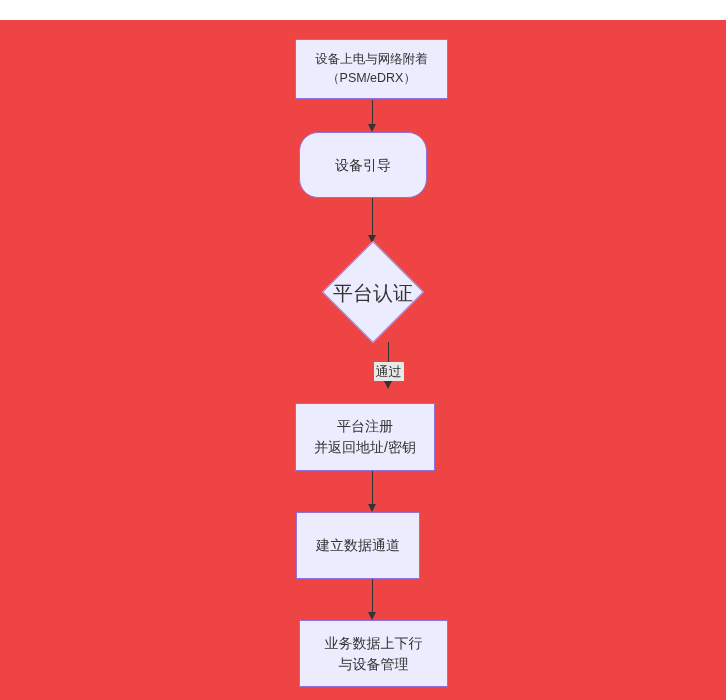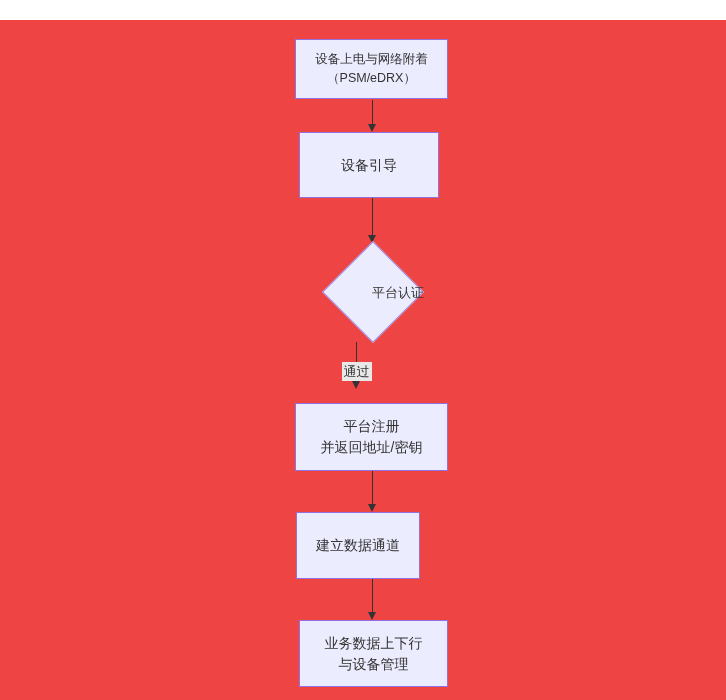--- a/index.html
+++ b/index.html
@@ -41,24 +41,24 @@
     width: 72px;
     height: 72px;
     background: #ECECFF;
     border: 1px solid #9f82dd;
     transform: rotate(45deg);
   }
   .diamond-label {
     position: absolute;
     display: flex;
     align-items: center;
-    justify-content: flex-end;
+    justify-content: center;
     text-align: center;
     color: #333333;
-    font-size: 13px;
+    font-size: 20px;
     line-height: 1.5;
   }
 
   
   .edge {
     position: absolute;
     width: 9px;
   }
   .edge .edge-line {
     position: absolute;
@@ -98,41 +98,41 @@
   <div class="flow-node small-text" style="left:295px; top:19px; width:153px; height:60px;">
     <span class="line">设备上电与网络附着</span>
     <span class="line">（PSM/eDRX）</span>
   </div>
 
   <div class="edge" style="left:368px; top:80px; height:32px;">
     <div class="edge-line"></div>
     <div class="arrowhead"></div>
   </div>
 
-  <div class="flow-node" style="left:299px; top:112px; width:140px; height:66px;">
+  <div class="flow-node" style="left:299px; top:112px; width:128px; height:66px;border-radius:19px;">
     <span class="line">设备引导</span>
   </div>
 
   <div class="edge" style="left:368px; top:178px; height:45px;">
     <div class="edge-line"></div>
     <div class="arrowhead"></div>
   </div>
 
   <div class="diamond-shape" style="left:337px; top:236px;"></div>
   <div class="diamond-label" style="left:322px; top:223px; width:102px; height:99px;">
     <span>平台认证</span>
   </div>
 
-  <div class="edge" style="left:352px; top:322px; height:47px;text-decoration:underline;">
+  <div class="edge" style="left:384px; top:322px; height:47px;text-decoration:underline;">
     <div class="edge-line"></div>
     <div class="edge-label" style="top:20px;">通过</div>
     <div class="arrowhead"></div>
   </div>
 
-  <div class="flow-node" style="left:295px; top:383px; width:153px; height:68px;">
+  <div class="flow-node" style="left:295px; top:383px; width:140px; height:68px;">
     <span class="line">平台注册</span>
     <span class="line">并返回地址/密钥</span>
   </div>
 
   <div class="edge" style="left:368px; top:451px; height:41px;">
     <div class="edge-line"></div>
     <div class="arrowhead"></div>
   </div>
 
   <div class="flow-node" style="left:296px; top:492px; width:124px; height:67px;">

